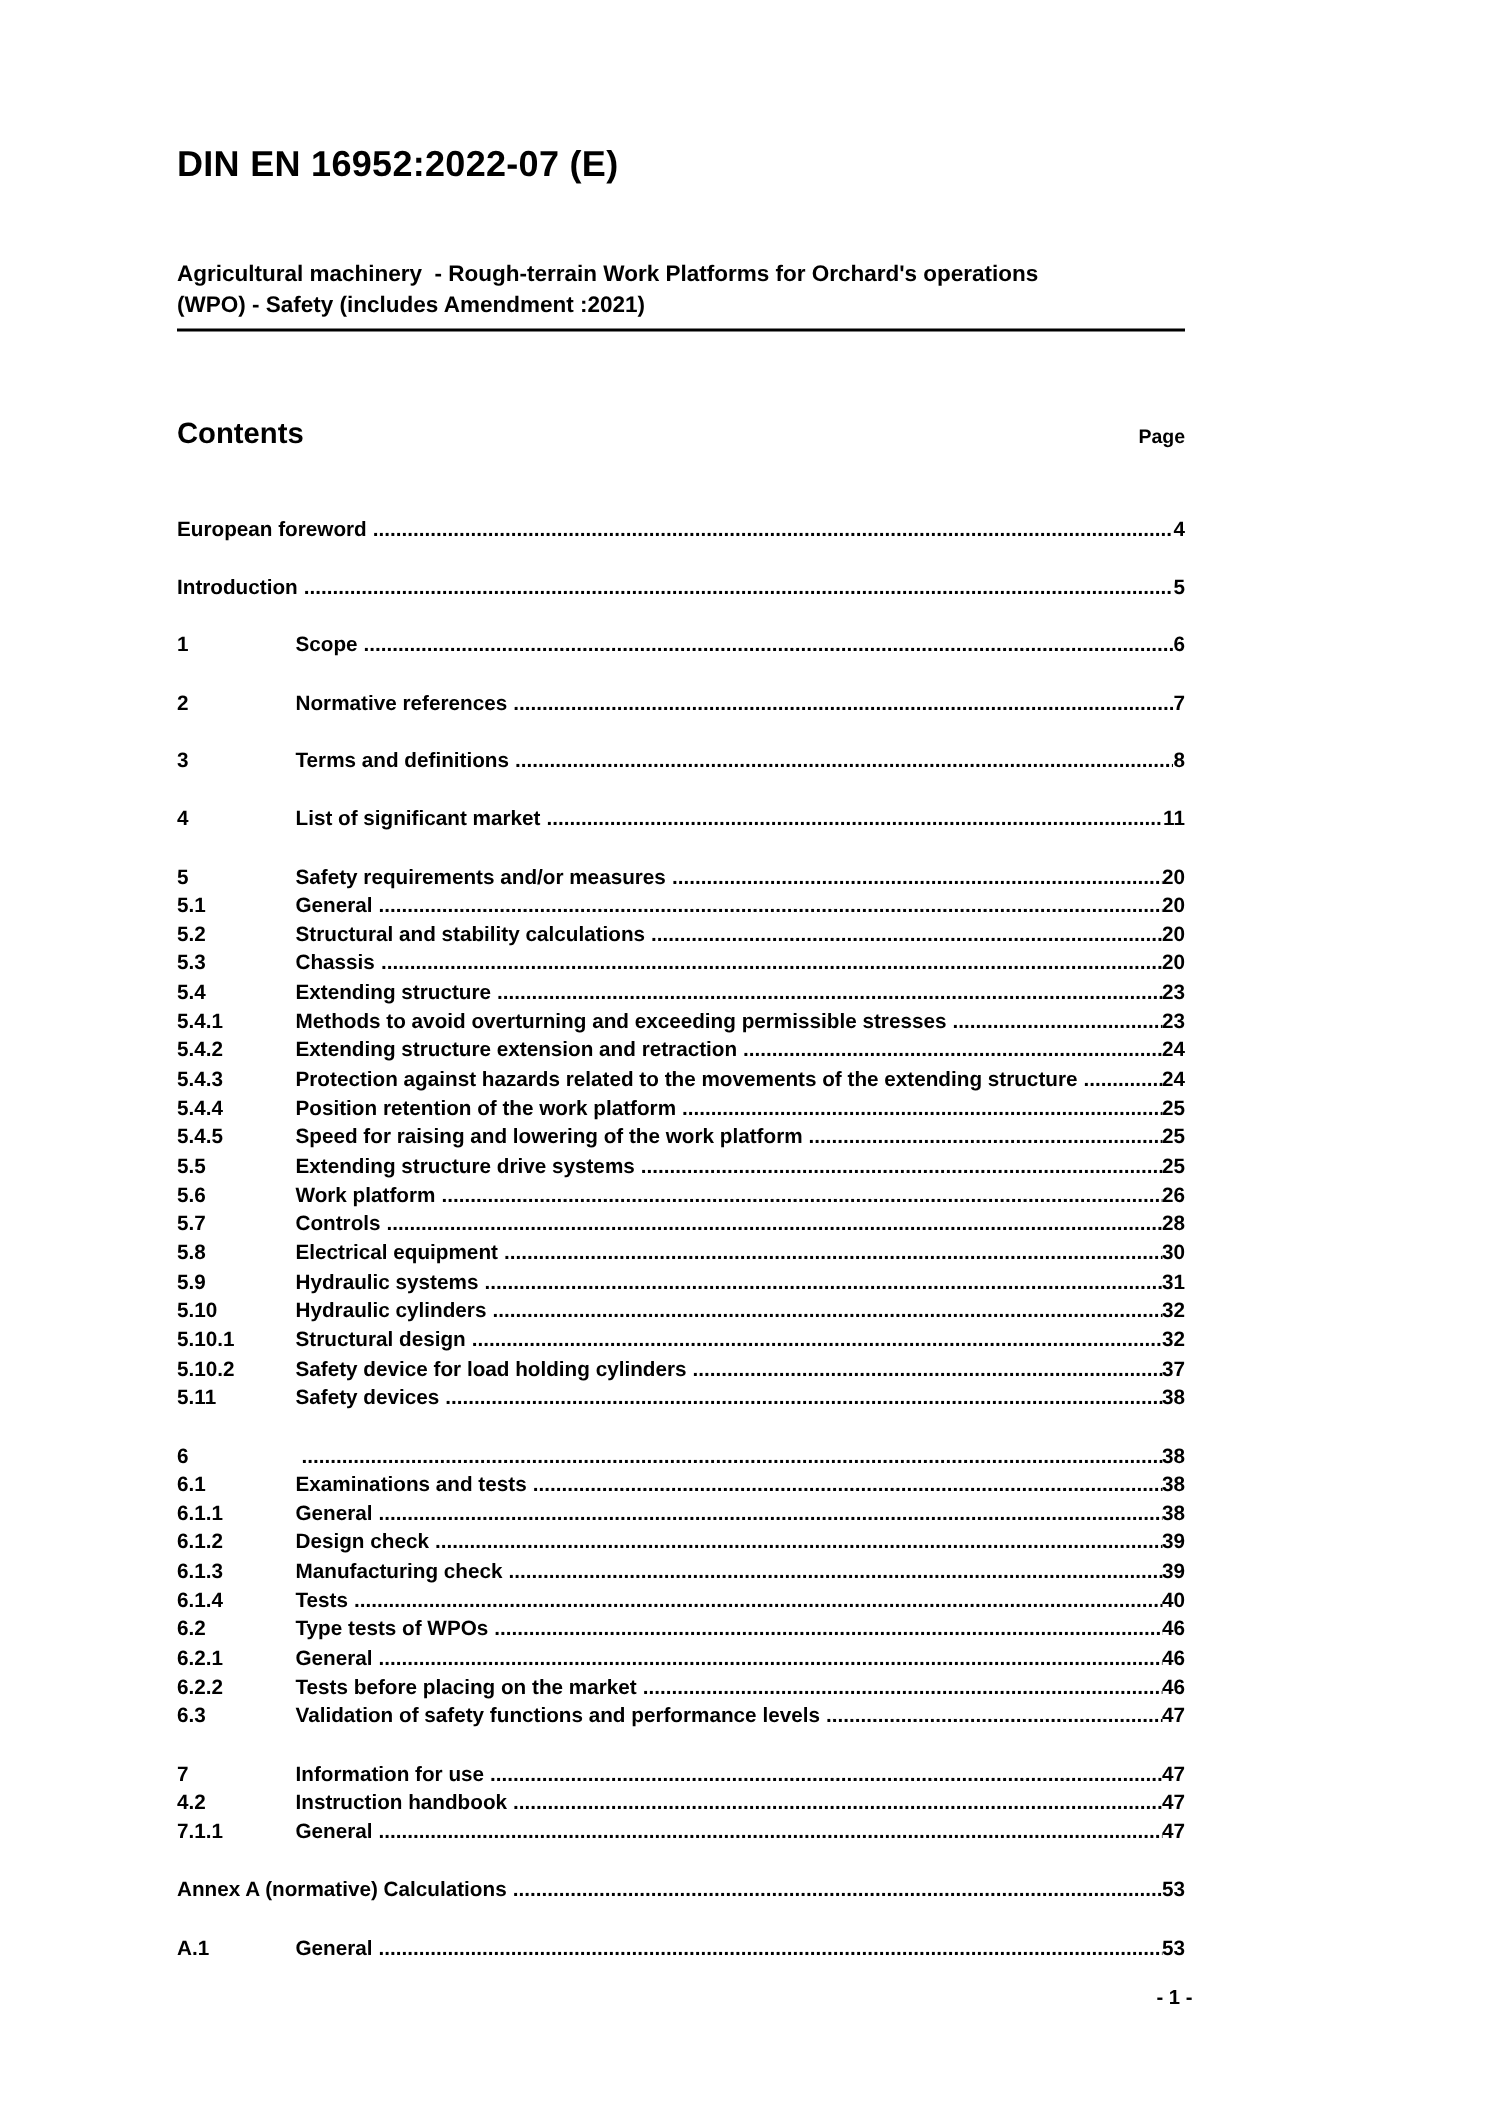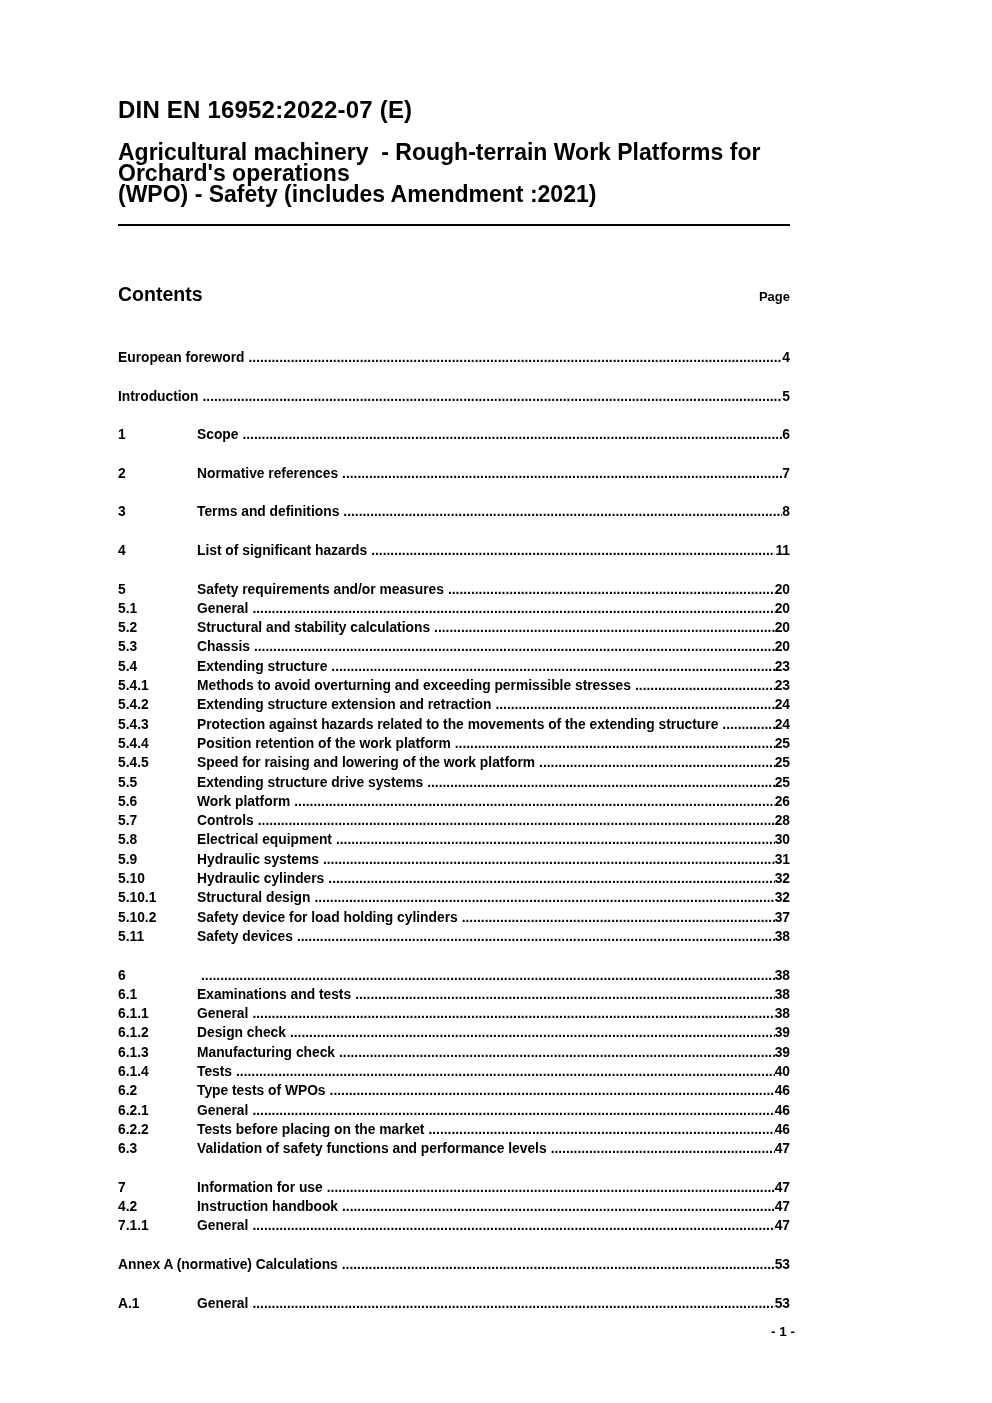--- a/index.html
+++ b/index.html
@@ -19,25 +19,25 @@
     padding: 96px 69px 0 118px;
     overflow: hidden;
   }
   .doc-number {
     font-size: 24px;
     line-height: 28px;
     margin: 0;
     letter-spacing: 0.2px;
   }
   .doc-title {
-    margin-top: 18px;
-    font-size: 23px;
+    margin-top: 48px;
+    font-size: 15px;
     line-height: 21px;
     border-bottom: 2px solid #000000;
-    padding-bottom: 19px;
+    padding-bottom: 5px;
   }
   .doc-title .title-line {
     white-space: pre-wrap;
   }
   .contents-row {
     margin-top: 56px;
     display: flex;
     justify-content: space-between;
     align-items: baseline;
   }
@@ -139,21 +139,21 @@
 
   <div class="toc-entry gap-before">
     <span class="toc-num">3</span>
     <span class="toc-label">Terms and definitions</span>
     <span class="toc-dots"></span>
     <span class="toc-page">8</span>
   </div>
 
   <div class="toc-entry gap-before">
     <span class="toc-num">4</span>
-    <span class="toc-label">List of significant hazards</span>
+    <span class="toc-label">List of significant market</span>
     <span class="toc-dots"></span>
     <span class="toc-page">11</span>
   </div>
 
   <div class="toc-entry gap-before">
     <span class="toc-num">5</span>
     <span class="toc-label">Safety requirements and/or measures</span>
     <span class="toc-dots"></span>
     <span class="toc-page">20</span>
   </div>

